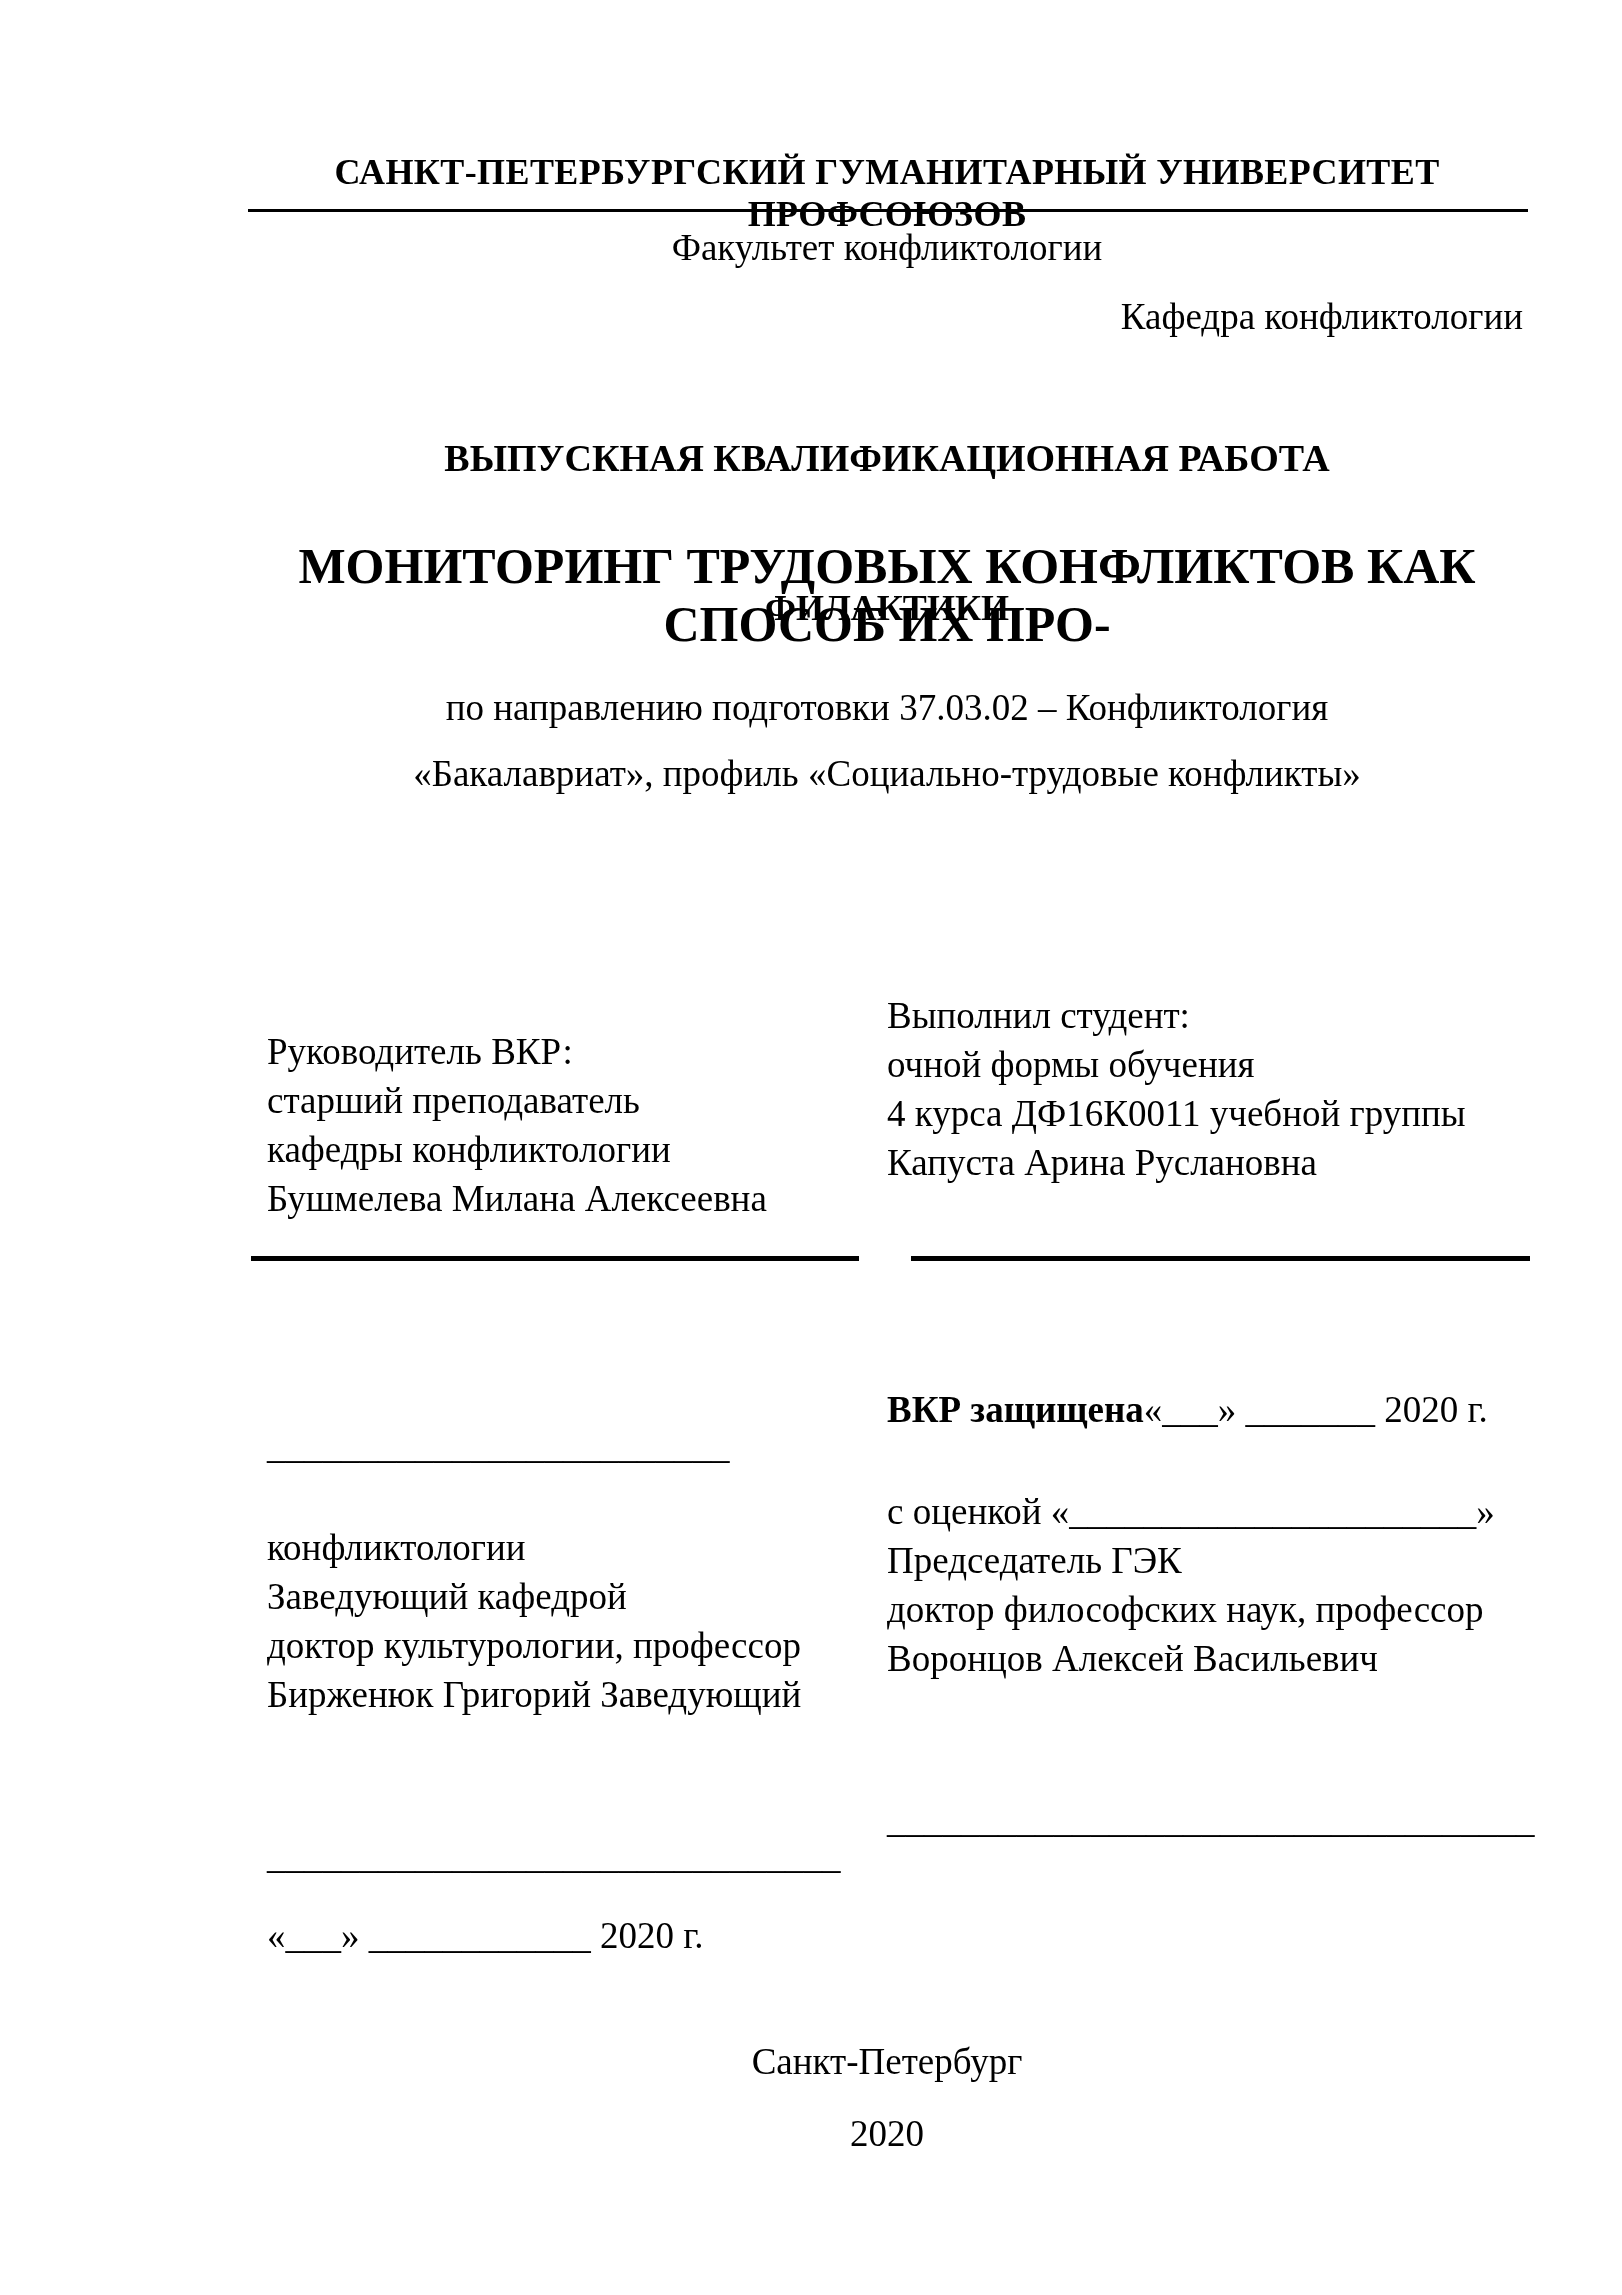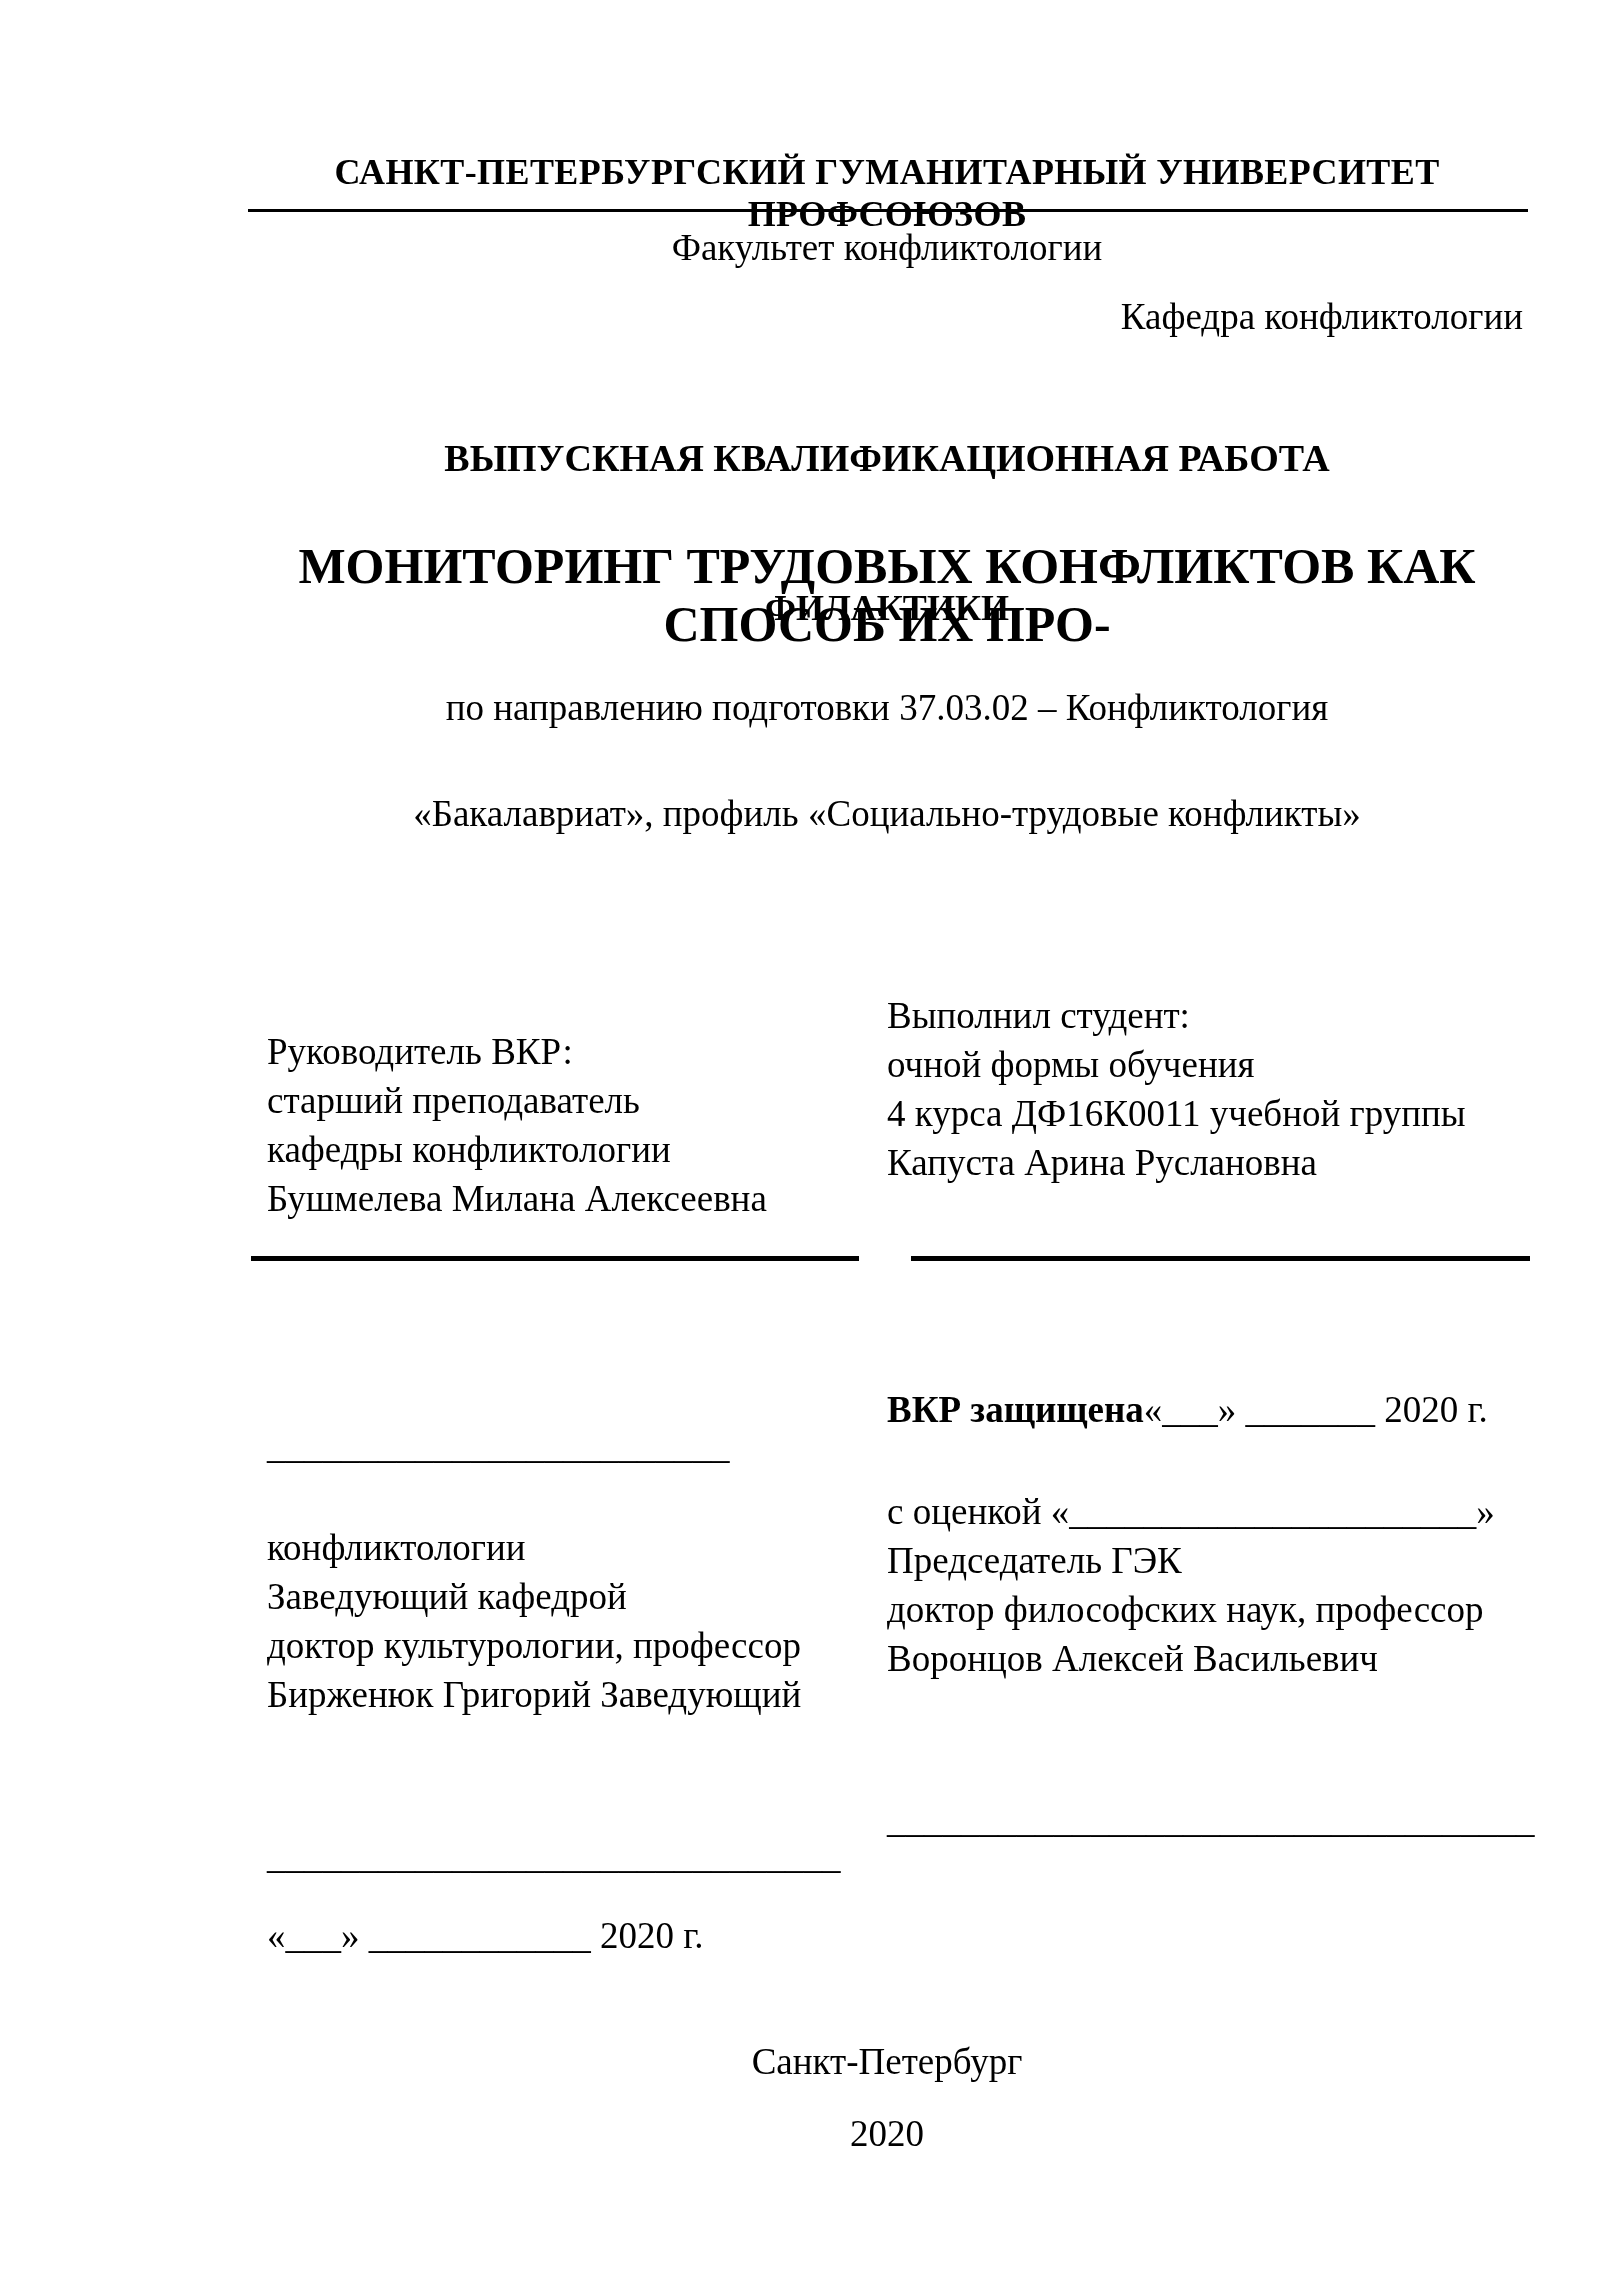--- a/index.html
+++ b/index.html
@@ -39,21 +39,21 @@
     background: #000000;
   }
   .faculty   { top: 226px; font-size: 37px; }
   .department{ top: 295px; font-size: 37px; }
 
   .work-type { top: 436px; font-size: 38px; font-weight: bold; }
   .title-l1  { top: 537px; font-size: 50px; font-weight: bold; }
   .title-l2  { top: 587px; font-size: 36px; font-weight: bold; }
 
   .program { top: 686px; font-size: 37px; }
-  .profile { top: 752px; font-size: 37px; margin-top: 40px; }
+  .profile { top: 752px; font-size: 37px; }
 
   .col {
     font-size: 37px;
     line-height: 49px;
     text-align: left;
   }
   .col-left  { left: 267px;  width: 628px; margin-top: 36px; }
   .col-right { left: 887px; width: 644px; }
 
   .persons-top { top: 991px; }

